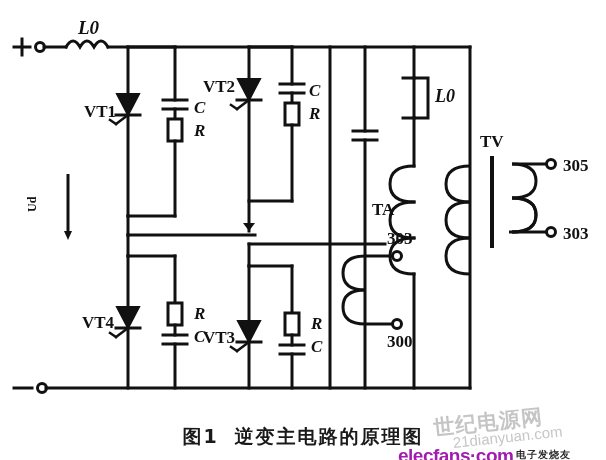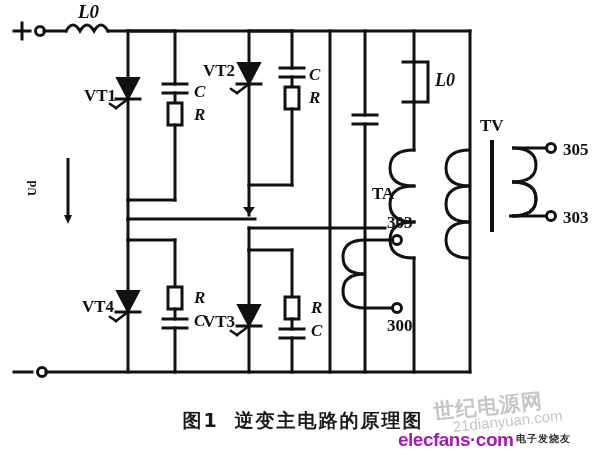--- a/index.html
+++ b/index.html
@@ -9,21 +9,21 @@
   }
   body {
     width: 606px;
     height: 460px;
     position: relative;
     overflow: hidden;
     font-family: "Liberation Serif", serif;
   }
   #figure-root {
     position: absolute;
-    left: 0; top: 0;
+    left: 0; top: 16px;
     width: 606px;
     height: 336px;
   }
   svg.circuit {
     position: absolute;
     left: 0; top: 0;
     width: 606px;
     height: 460px;
     display: block;
   }

